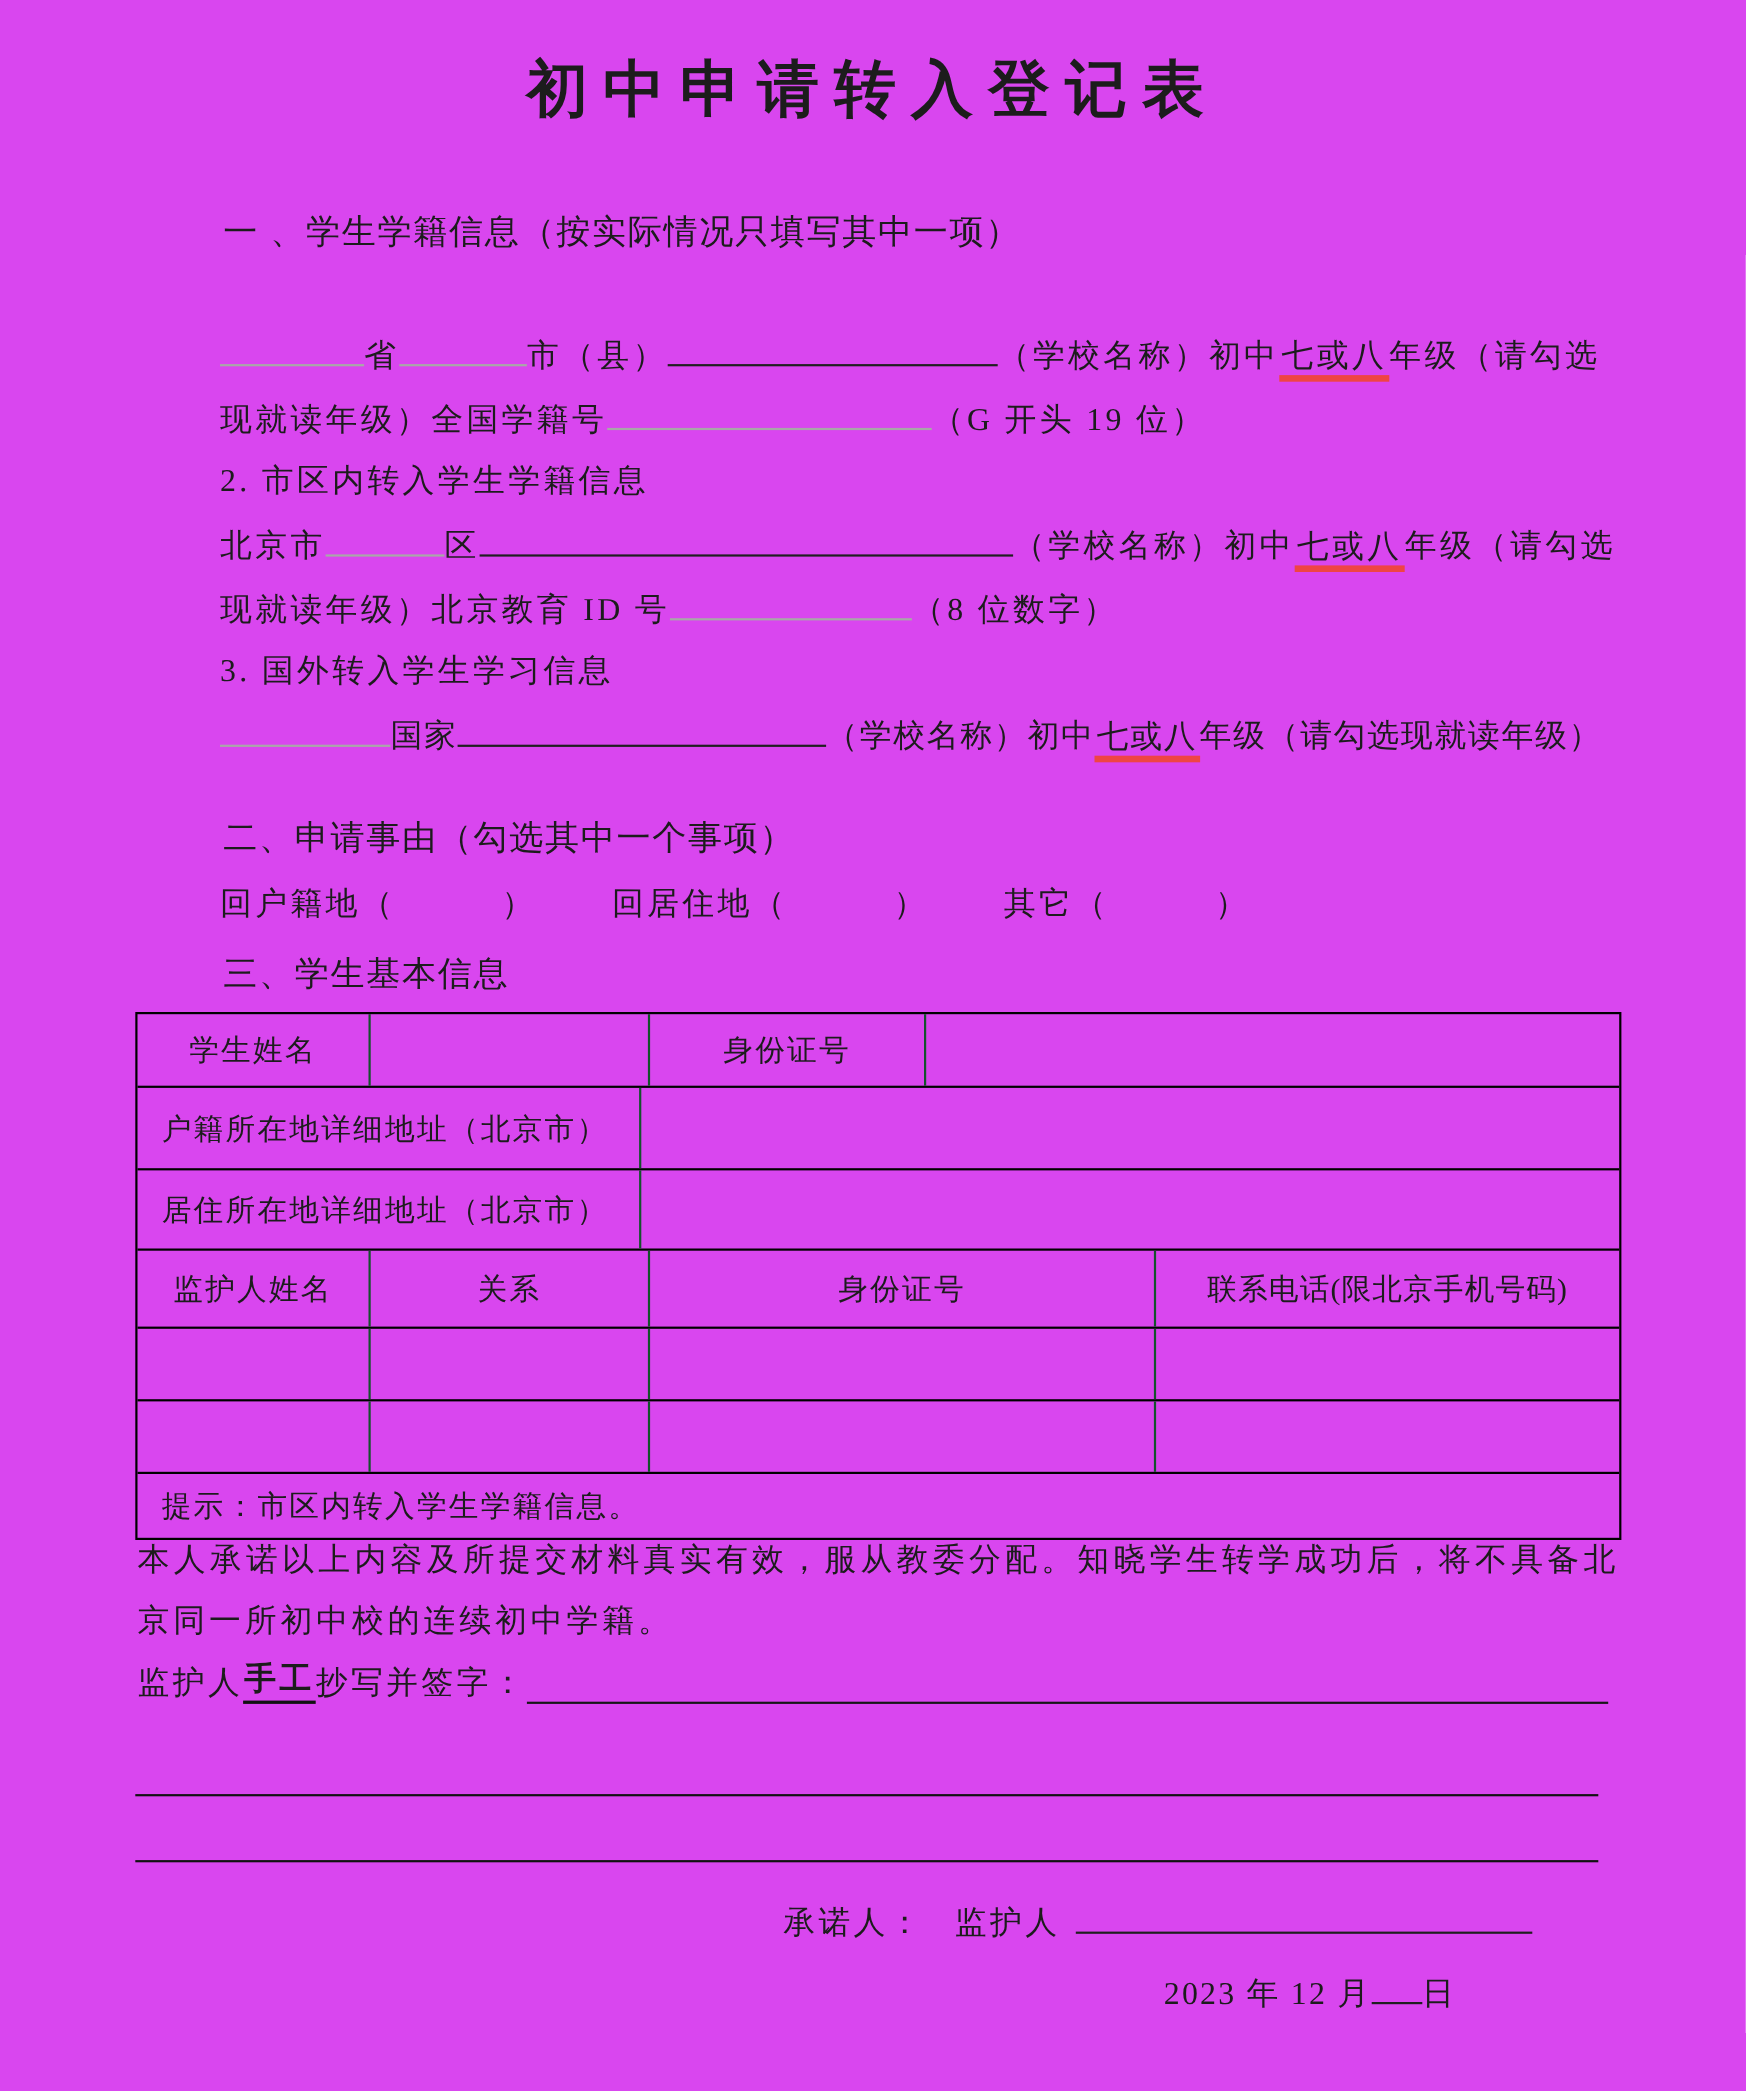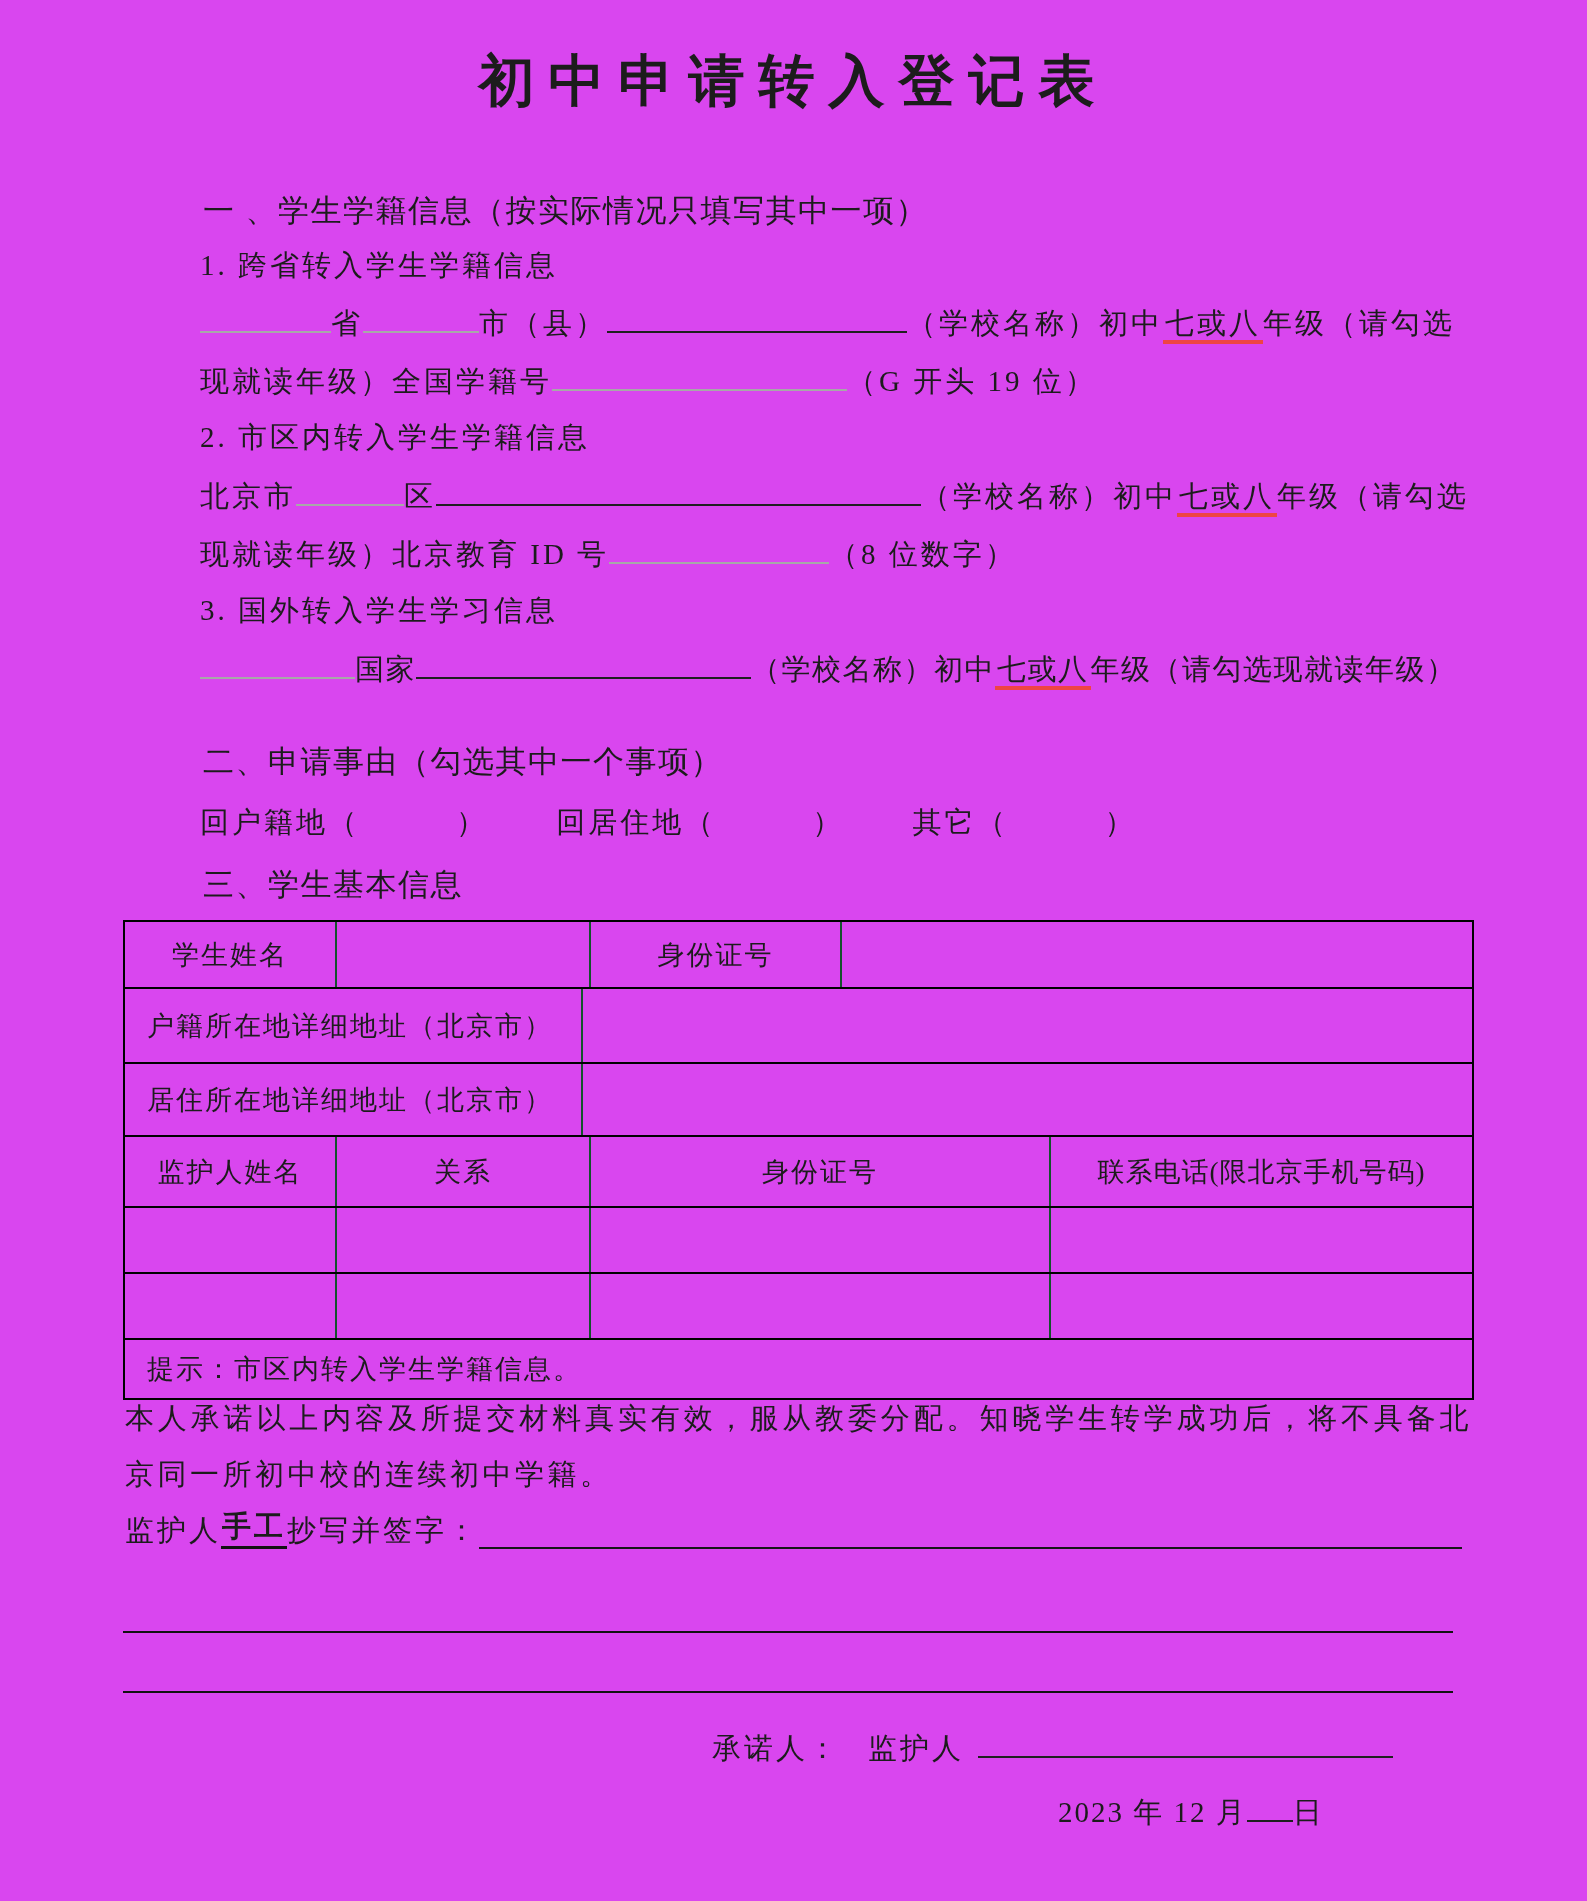--- a/index.html
+++ b/index.html
@@ -19,21 +19,21 @@
     font-family:"Liberation Sans","DejaVu Sans",sans-serif;
     font-weight:normal; font-size:31px; letter-spacing:1.5px; white-space:nowrap;
   }
   .bodyline { font-size:29px; letter-spacing:3px; white-space:nowrap; line-height:36px; }
   .tight { letter-spacing:1.5px; }
   .fill {
     display:inline-block; height:0.95em; vertical-align:baseline;
     border-bottom:2px solid #a8a8a8;
   }
   .fill.dark { border-bottom:2px solid #1f1f1f; }
-  .grade { border-bottom:4px solid #ef4444; padding:0 2px 1px 2px; }
+  .grade { border-bottom:6px solid #ef4444; padding:0 2px 1px 2px; }
   .boldu { font-weight:bold; border-bottom:3px solid #111; padding:0 1px 1px 1px; }
 
   
   .options span.opt { margin-right:58px; }
   .options span.opt:last-child { margin-right:0; }
 
   
   .tbl { top:920px; left:123px; width:1347px; border:2px solid #000;
          font-size:27px; letter-spacing:2px; }
   .trow { display:flex; border-top:2px solid #000; }
@@ -65,21 +65,20 @@
 </style>
 </head>
 <body>
 
 <div class="page">
 
   <div class="abs title">初中申请转入登记表</div>
 
   <div class="abs heading" style="top:190px;left:203px;">一 、学生学籍信息（按实际情况只填写其中一项）</div>
 
-  <div class="abs bodyline" style="top:247px;left:200px;">1. 跨省转入学生学籍信息</div>
 
   <div class="abs bodyline" style="top:303px;left:200px;">
     <span class="fill" style="width:131px;"></span><span>省</span><span class="fill" style="width:116px;"></span><span>市（县）</span><span class="fill dark" style="width:300px;"></span><span>（学校名称）初中</span><span class="grade">七或八</span><span>年级（请勾选</span>
   </div>
 
   <div class="abs bodyline" style="top:361px;left:200px;">
     <span>现就读年级）全国学籍号</span><span class="fill" style="width:295px;"></span><span>（G 开头 19 位）</span>
   </div>
 
   <div class="abs bodyline" style="top:419px;left:200px;">2. 市区内转入学生学籍信息</div>

